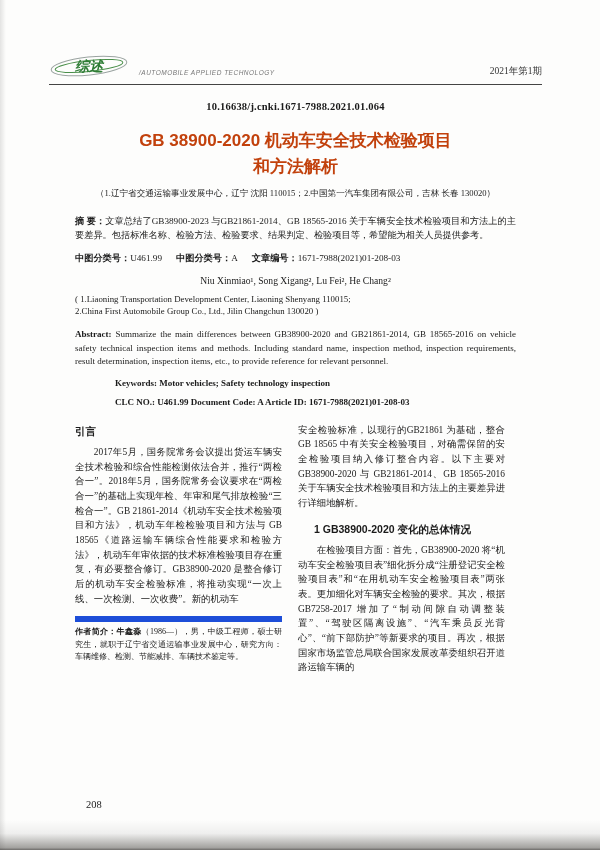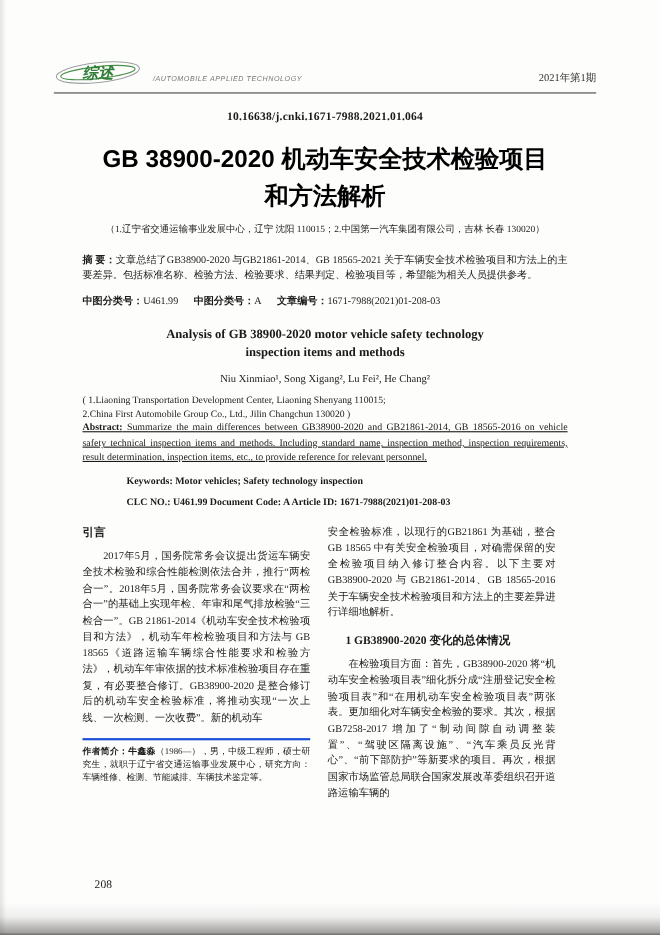--- a/index.html
+++ b/index.html
@@ -45,21 +45,21 @@
   }
 
   .doi{
     text-align:center;font-weight:bold;font-size:10.5px;
     margin-top:16px;letter-spacing:.2px;
   }
 
   .title-cn{
     text-align:center;font-weight:bold;
     font-family:"Liberation Sans","DejaVu Sans",sans-serif;
-    font-size:22px;line-height:1.5;margin-top:16px;color:#000000;
+    font-size:17px;line-height:1.5;margin-top:16px;color:#c2410c;
   }
   .authors-cn{
     text-align:center;font-size:11px;margin-top:13px;font-style:italic;
   }
   .affil-cn{
     text-align:center;font-size:8.6px;margin-top:9px;color:#222;
   }
 
   .abstract-cn{
     margin-top:14px;font-size:9.2px;line-height:1.55;text-align:justify;
@@ -71,42 +71,42 @@
   .meta-cn .sep{display:inline-block;width:14px;}
 
   .title-en{
     text-align:center;font-weight:bold;font-size:11.5px;line-height:1.45;
     margin-top:16px;
   }
   .authors-en{text-align:center;font-size:9.6px;margin-top:9px;}
   .affil-en{font-size:8.8px;line-height:1.45;margin-top:7px;}
 
   .abstract-en{
-    margin-top:0;font-size:9px;line-height:1.5;text-align:justify;text-decoration:underline;
+    margin-top:10px;font-size:9px;line-height:1.5;text-align:justify;
   }
   .kw-en,.clc-en{
     font-size:9px;margin-top:4px;font-weight:bold;margin-left:40px;
   }
 
   
   .columns{
     display:flex;gap:16px;margin-top:16px;
   }
   .col{width:207px;font-size:9.4px;line-height:1.56;text-align:justify;}
   .sec-heading{
-    font-family:Liberation Serif, serif;
+    font-family:Liberation Sans, sans-serif;
     font-weight:bold;font-size:10.5px;margin:0 0 6px 0;
   }
   .sec-heading.spaced{margin-top:10px;margin-left:16px;}
   .col p{margin:0;text-indent:2em;}
   .col p.cont{text-indent:0;}
 
   .bio-box{
     margin-top:10px;
-    border-top:2px solid #1d4ed8;
+    border-top:6px solid #1d4ed8;
     padding-top:4px;
     font-size:8px;line-height:1.55;text-align:justify;
   }
 
   .page-number{
     position:absolute;left:86px;bottom:40px;
     font-size:10.5px;color:#222;
   }
 </style>
 </head>
@@ -128,29 +128,25 @@
 
   <div class="doi">10.16638/j.cnki.1671-7988.2021.01.064</div>
 
   <div class="title-cn">
     <div>GB 38900-2020 机动车安全技术检验项目</div>
     <div>和方法解析</div>
   </div>
 
   <div class="affil-cn">（1.辽宁省交通运输事业发展中心，辽宁 沈阳 110015；2.中国第一汽车集团有限公司，吉林 长春 130020）</div>
 
-  <p class="abstract-cn"><span class="b">摘  要：</span><span>文章总结了GB38900-2020 与GB21861-2014、GB 18565-2021 关于车辆安全技术检验项目和方法上的主要差异。包括标准名称、检验方法、检验要求、结果判定、检验项目等，希望能为相关人员提供参考。</span></p>
+  <p class="abstract-cn"><span class="b">摘  要：</span><span>文章总结了GB38900-2023 与GB21861-2014、GB 18565-2016 关于车辆安全技术检验项目和方法上的主要差异。包括标准名称、检验方法、检验要求、结果判定、检验项目等，希望能为相关人员提供参考。</span></p>
 
 
   <p class="meta-cn"><span class="b">中图分类号：</span><span>U461.99</span><span class="sep"></span><span class="b">中图分类号：</span><span>A</span><span class="sep"></span><span class="b">文章编号：</span><span>1671-7988(2021)01-208-03</span></p>
 
-  <div class="title-en">
-    <div>Analysis of GB 38900-2020 motor vehicle safety technology</div>
-    <div>inspection items and methods</div>
-  </div>
 
   <div class="authors-en">Niu Xinmiao¹, Song Xigang², Lu Fei², He Chang²</div>
   <div class="affil-en">
     <div>( 1.Liaoning Transportation Development Center, Liaoning Shenyang 110015;</div>
     <div>2.China First Automobile Group Co., Ltd., Jilin Changchun 130020 )</div>
   </div>
 
   <p class="abstract-en"><span class="b">Abstract:</span> <span>Summarize the main differences between GB38900-2020 and GB21861-2014, GB 18565-2016 on vehicle safety technical inspection items and methods. Including standard name, inspection method, inspection requirements, result determination, inspection items, etc., to provide reference for relevant personnel.</span></p>
 
   <p class="kw-en">Keywords: Motor vehicles; Safety technology inspection</p>

